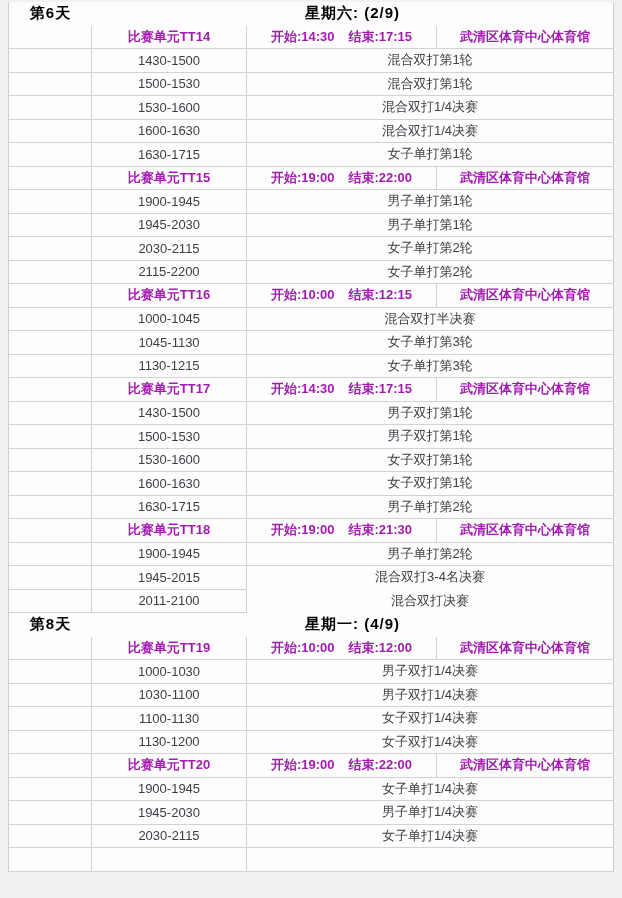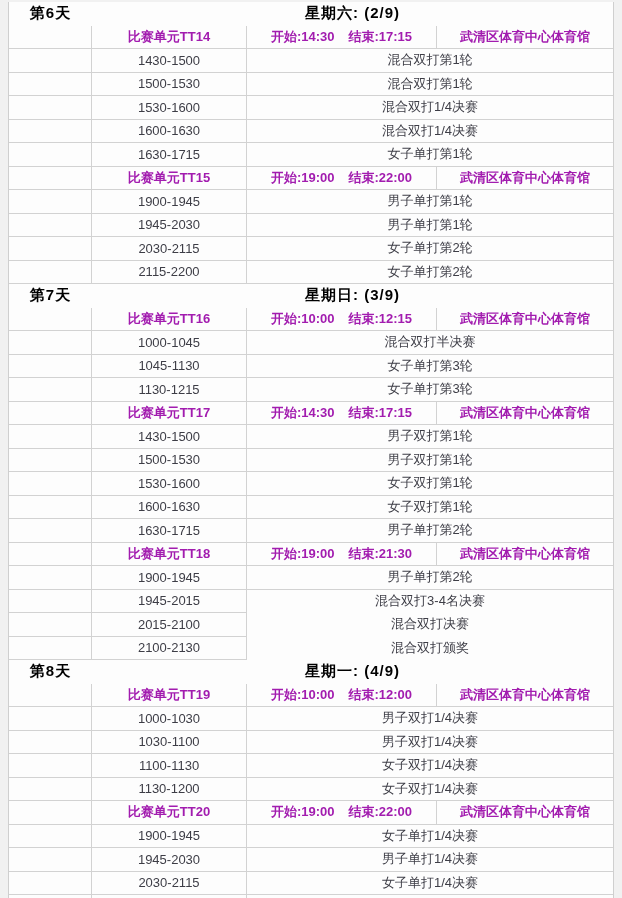--- a/index.html
+++ b/index.html
@@ -111,24 +111,20 @@
     <div class="row data-row">
       <div class="cell c0"></div>
       <div class="cell c1">2030-2115</div>
       <div class="cell event">女子单打第2轮</div>
     </div>
     <div class="row data-row">
       <div class="cell c0"></div>
       <div class="cell c1">2115-2200</div>
       <div class="cell event">女子单打第2轮</div>
     </div>
-    <div class="row day-row">
-      <div class="day-label cell">第7天</div>
-      <div class="day-date cell">星期日: (3/9)</div>
-    </div>
     <div class="row unit-row">
       <div class="cell c0"></div>
       <div class="cell c1">比赛单元TT16</div>
       <div class="cell c2">
         <div class="">开始:10:00</div>
         <div class="">结束:12:15</div>
       </div>
       <div class="cell c3">武清区体育中心体育馆</div>
     </div>
     <div class="row data-row">
@@ -194,27 +190,22 @@
       <div class="cell c1">1900-1945</div>
       <div class="cell event">男子单打第2轮</div>
     </div>
     <div class="row data-row">
       <div class="cell c0"></div>
       <div class="cell c1">1945-2015</div>
       <div class="cell event no-eb">混合双打3-4名决赛</div>
     </div>
     <div class="row data-row">
       <div class="cell c0"></div>
-      <div class="cell c1">2015-2100</div>
+      <div class="cell c1">2011-2100</div>
       <div class="cell event no-eb">混合双打决赛</div>
-    </div>
-    <div class="row data-row">
-      <div class="cell c0"></div>
-      <div class="cell c1">2100-2130</div>
-      <div class="cell event no-eb">混合双打颁奖</div>
     </div>
     <div class="row day-row">
       <div class="day-label cell">第8天</div>
       <div class="day-date cell">星期一: (4/9)</div>
     </div>
     <div class="row unit-row">
       <div class="cell c0"></div>
       <div class="cell c1">比赛单元TT19</div>
       <div class="cell c2">
         <div class="">开始:10:00</div>

